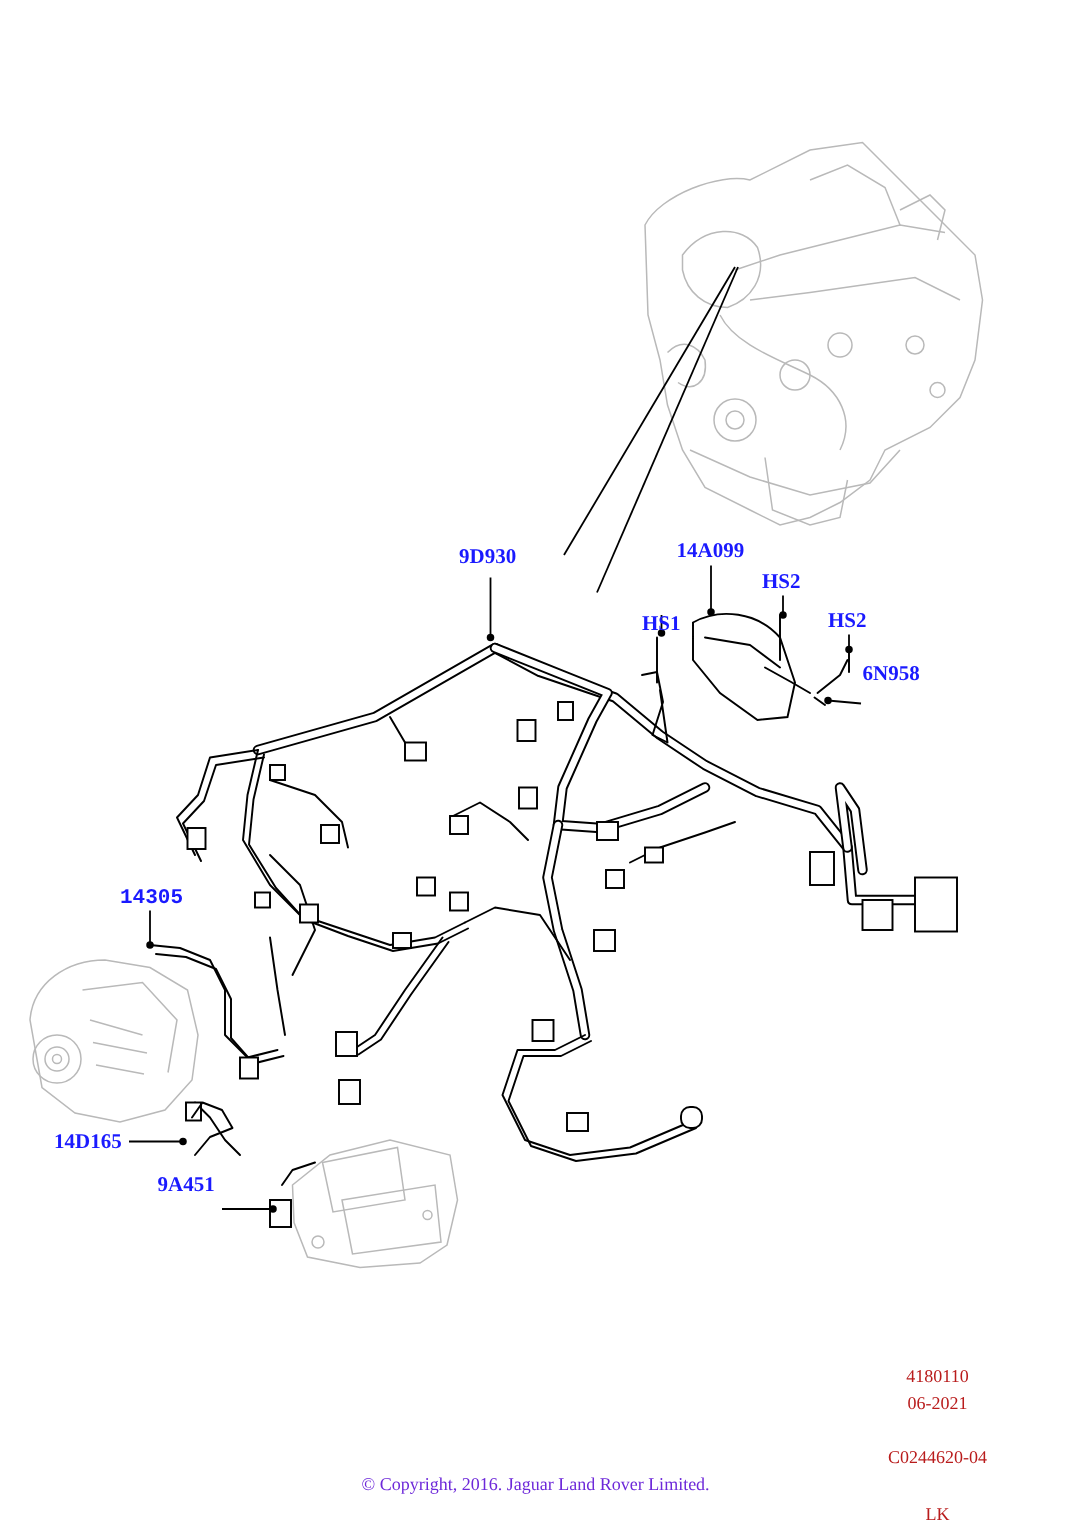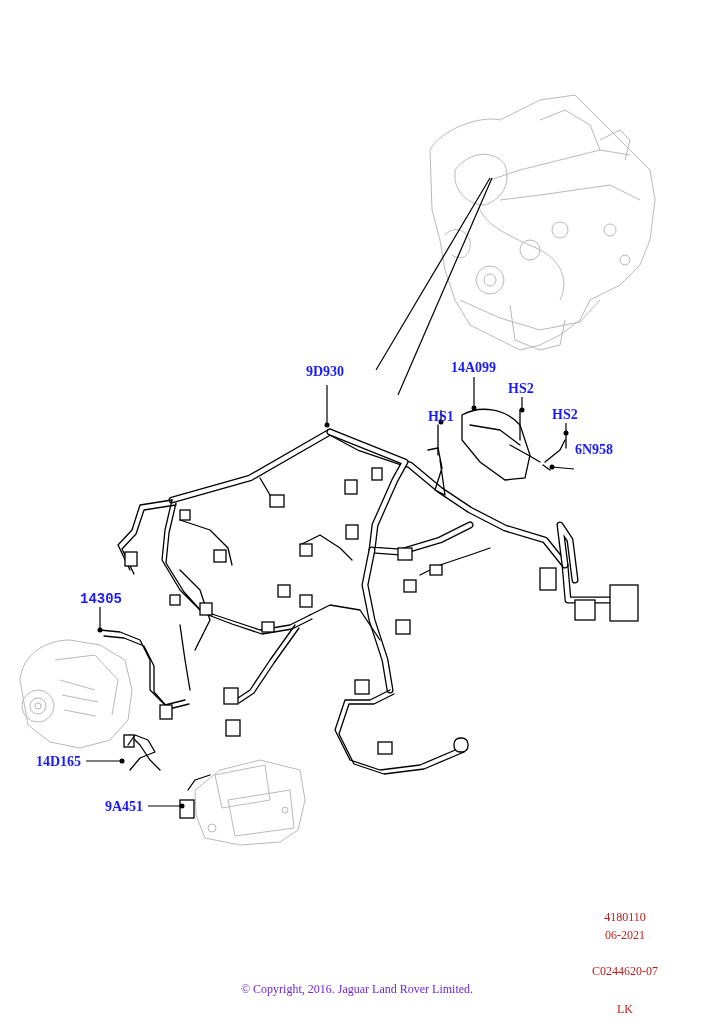--- a/index.html
+++ b/index.html
@@ -163,19 +163,19 @@
 </svg>
 
 <div class="lbl" style="left:306px;top:365px;">9D930</div>
 <div class="lbl" style="left:451px;top:361px;">14A099</div>
 <div class="lbl" style="left:428px;top:394px;margin-top:16px;">HS1</div>
 <div class="lbl" style="left:508px;top:382px;">HS2</div>
 <div class="lbl" style="left:552px;top:408px;">HS2</div>
 <div class="lbl" style="left:575px;top:443px;font-family:Liberation Serif, serif;">6N958</div>
 <div class="lbl" style="left:80px;top:592px;font-family:Liberation Mono, monospace;">14305</div>
 <div class="lbl" style="left:36px;top:755px;">14D165</div>
-<div class="lbl" style="left:105px;top:800px;">9A451</div>
+<div class="lbl" style="left:105px;top:784px;">9A451</div>
 
 <div class="meta" style="left:590px;top:910px;width:70px;">4180110</div>
 <div class="meta" style="left:590px;top:928px;width:70px;">06-2021</div>
 <div class="meta" style="left:590px;top:1002px;width:70px;">LK</div>
-<div class="meta" style="left:575px;top:964px;width:100px;">C0244620-07</div>
+<div class="meta" style="left:575px;top:964px;width:100px;">C0244620-04</div>
 <div class="copy">© Copyright, 2016. Jaguar Land Rover Limited.</div>
 
 </body></html>

